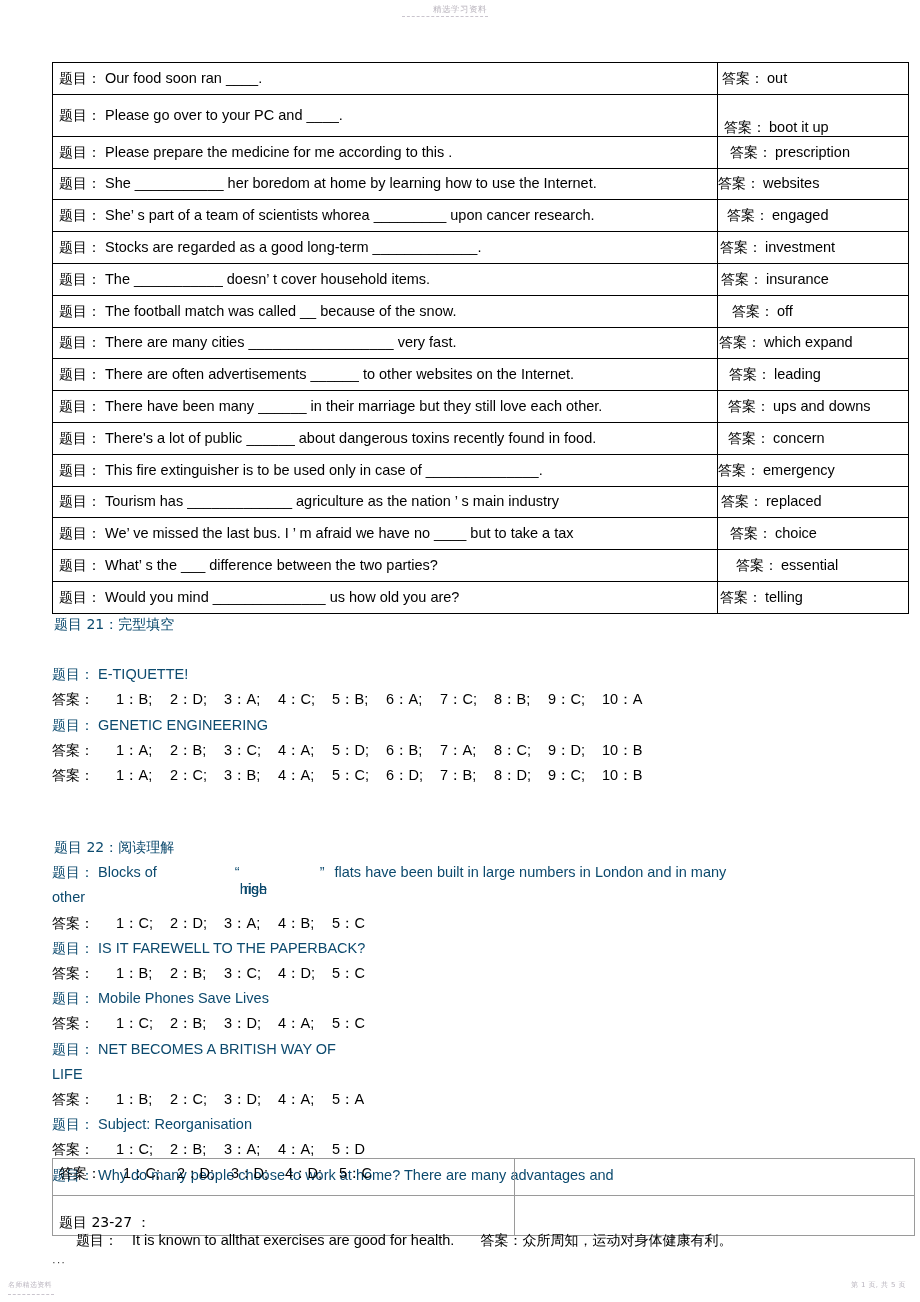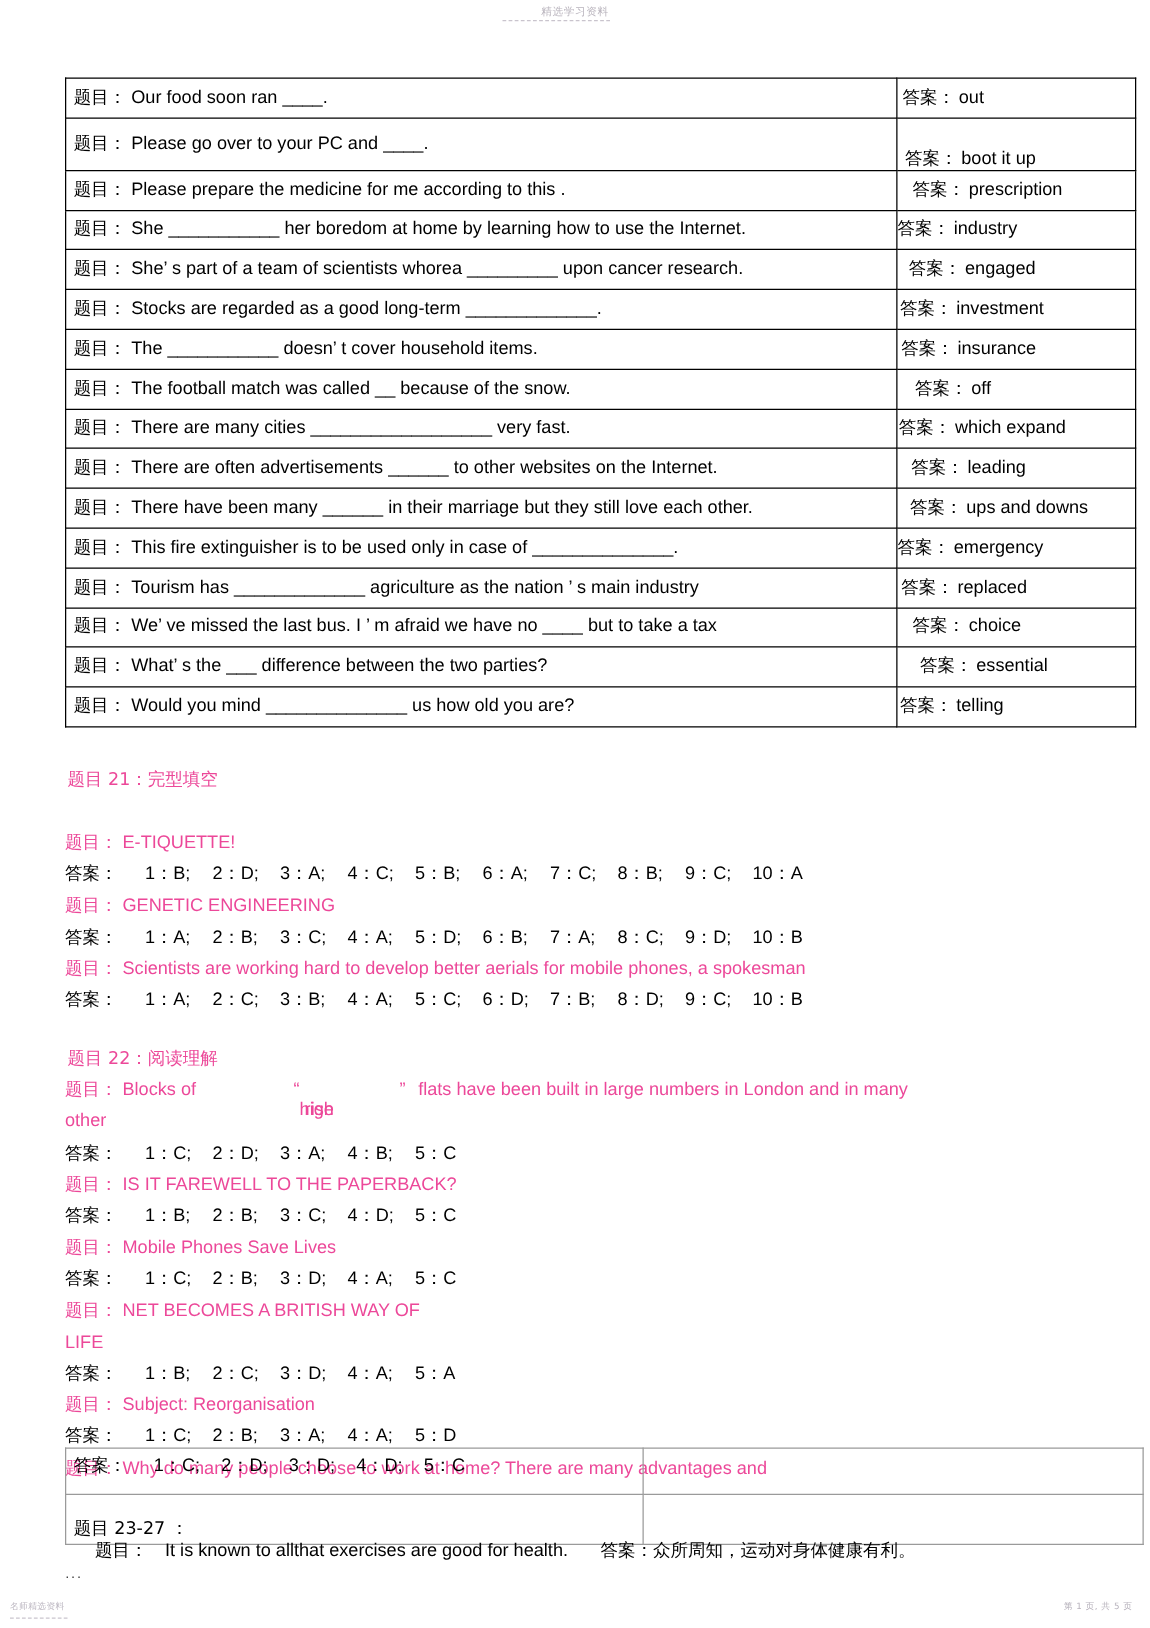--- a/index.html
+++ b/index.html
@@ -127,21 +127,21 @@
   
   .body-block {
     position: absolute;
     left: 52px;
     width: 850px;
   }
   .line {
     font-size: 14.5px;
     line-height: 25.2px;
     white-space: nowrap;
-    color: #ec4899;
+    color: #0c4a6e;
   }
   .line.cjkhead {
     font-family: "DejaVu Sans", sans-serif;
     font-size: 14px;
   }
   .ansline {
     font-size: 14.5px;
     line-height: 25.2px;
     white-space: nowrap;
   }
@@ -223,21 +223,21 @@
       <tr>
         <td class="q"><span class="cjk lbl-q">题目：</span><span>Please go over to your PC and ____.</span></td>
         <td class="a"><span class="row-a-in ind1"><span class="cjk lbl-a">答案：</span><span>boot it up</span></span></td>
       </tr>
       <tr>
         <td class="q"><span class="cjk lbl-q">题目：</span><span>Please prepare the medicine for me according to this              .</span></td>
         <td class="a"><span class="row-a-in ind2"><span class="cjk lbl-a">答案：</span><span>prescription</span></span></td>
       </tr>
       <tr>
         <td class="q"><span class="cjk lbl-q">题目：</span><span>She ___________ her boredom at home by learning how to use the Internet.</span></td>
-        <td class="a"><span class="row-a-in ind3"><span class="cjk lbl-a">答案：</span><span>industry</span></span></td>
+        <td class="a"><span class="row-a-in ind3"><span class="cjk lbl-a">答案：</span><span>websites</span></span></td>
       </tr>
       <tr>
         <td class="q"><span class="cjk lbl-q">题目：</span><span>She’  s part of a team of scientists whorea _________ upon cancer research.</span></td>
         <td class="a"><span class="row-a-in ind4"><span class="cjk lbl-a">答案：</span><span>engaged</span></span></td>
       </tr>
       <tr>
         <td class="q"><span class="cjk lbl-q">题目：</span><span>Stocks are regarded as a good long-term _____________.</span></td>
         <td class="a"><span class="row-a-in ind5"><span class="cjk lbl-a">答案：</span><span>investment</span></span></td>
       </tr>
       <tr>
@@ -252,20 +252,24 @@
         <td class="q"><span class="cjk lbl-q">题目：</span><span>There are many cities __________________ very fast.</span></td>
         <td class="a"><span class="row-a-in ind8"><span class="cjk lbl-a">答案：</span><span>which expand</span></span></td>
       </tr>
       <tr>
         <td class="q"><span class="cjk lbl-q">题目：</span><span>There are often advertisements ______ to other websites on the Internet.</span></td>
         <td class="a"><span class="row-a-in ind9"><span class="cjk lbl-a">答案：</span><span>leading</span></span></td>
       </tr>
       <tr>
         <td class="q"><span class="cjk lbl-q">题目：</span><span>There have been many ______ in their marriage but they still love each other.</span></td>
         <td class="a"><span class="row-a-in ind10"><span class="cjk lbl-a">答案：</span><span>ups and downs</span></span></td>
+      </tr>
+      <tr>
+        <td class="q"><span class="cjk lbl-q">题目：</span><span>There's a lot of public ______ about dangerous toxins recently found in food.</span></td>
+        <td class="a"><span class="row-a-in ind11"><span class="cjk lbl-a">答案：</span><span>concern</span></span></td>
       </tr>
       <tr>
         <td class="q"><span class="cjk lbl-q">题目：</span><span>This fire extinguisher is to be used only in case of ______________.</span></td>
         <td class="a"><span class="row-a-in ind12"><span class="cjk lbl-a">答案：</span><span>emergency</span></span></td>
       </tr>
       <tr>
         <td class="q"><span class="cjk lbl-q">题目：</span><span>Tourism has _____________ agriculture as the nation          ’ s main industry</span></td>
         <td class="a"><span class="row-a-in ind13"><span class="cjk lbl-a">答案：</span><span>replaced</span></span></td>
       </tr>
       <tr>
@@ -286,21 +290,20 @@
   <div class="body-block" style="top:612px;">
     <div class="line cjkhead indent-title">题目 21：完型填空</div>
     <div class="line" style="height:25px;">&nbsp;</div>
 
     <div class="line"><span class="cjk lbl-q">题目：</span><span>E-TIQUETTE!</span></div>
     <div class="ansline"><span class="cjk lead">答案：</span><span class="item">1：B;</span><span class="item">2：D;</span><span class="item">3：A;</span><span class="item">4：C;</span><span class="item">5：B;</span><span class="item">6：A;</span><span class="item">7：C;</span><span class="item">8：B;</span><span class="item">9：C;</span><span class="item wide">10：A</span></div>
 
     <div class="line"><span class="cjk lbl-q">题目：</span><span>GENETIC ENGINEERING</span></div>
     <div class="ansline"><span class="cjk lead">答案：</span><span class="item">1：A;</span><span class="item">2：B;</span><span class="item">3：C;</span><span class="item">4：A;</span><span class="item">5：D;</span><span class="item">6：B;</span><span class="item">7：A;</span><span class="item">8：C;</span><span class="item">9：D;</span><span class="item wide">10：B</span></div>
 
-    <div class="line"><span class="cjk lbl-q">题目：</span><span>Scientists are working hard to develop better aerials for mobile phones, a spokesman</span></div>
     <div class="ansline"><span class="cjk lead">答案：</span><span class="item">1：A;</span><span class="item">2：C;</span><span class="item">3：B;</span><span class="item">4：A;</span><span class="item">5：C;</span><span class="item">6：D;</span><span class="item">7：B;</span><span class="item">8：D;</span><span class="item">9：C;</span><span class="item wide">10：B</span></div>
   </div>
 
   <div class="body-block" style="top:835px;">
     <div class="line cjkhead indent-title">题目 22：阅读理解</div>
 
     <div class="line"><span class="cjk lbl-q">题目：</span><span>Blocks of</span><span class="gap-xl"></span><span>“</span><span class="overlap-wrap"><span class="a">high</span><span class="b">rise</span></span><span class="gap-md"></span><span>”</span><span class="gap-sm"></span><span>flats have been built in large numbers in London and in many</span></div>
     <div class="line">other</div>
     <div class="ansline"><span class="cjk lead">答案：</span><span class="item">1：C;</span><span class="item">2：D;</span><span class="item">3：A;</span><span class="item">4：B;</span><span class="item">5：C</span></div>
 

